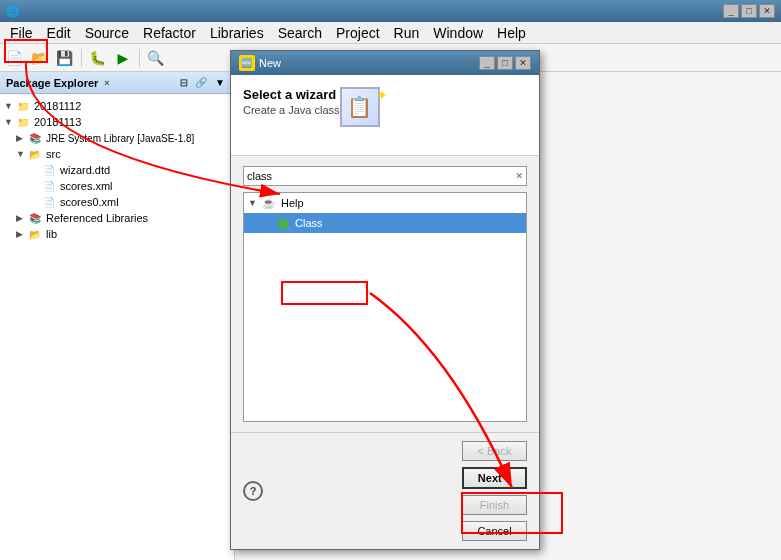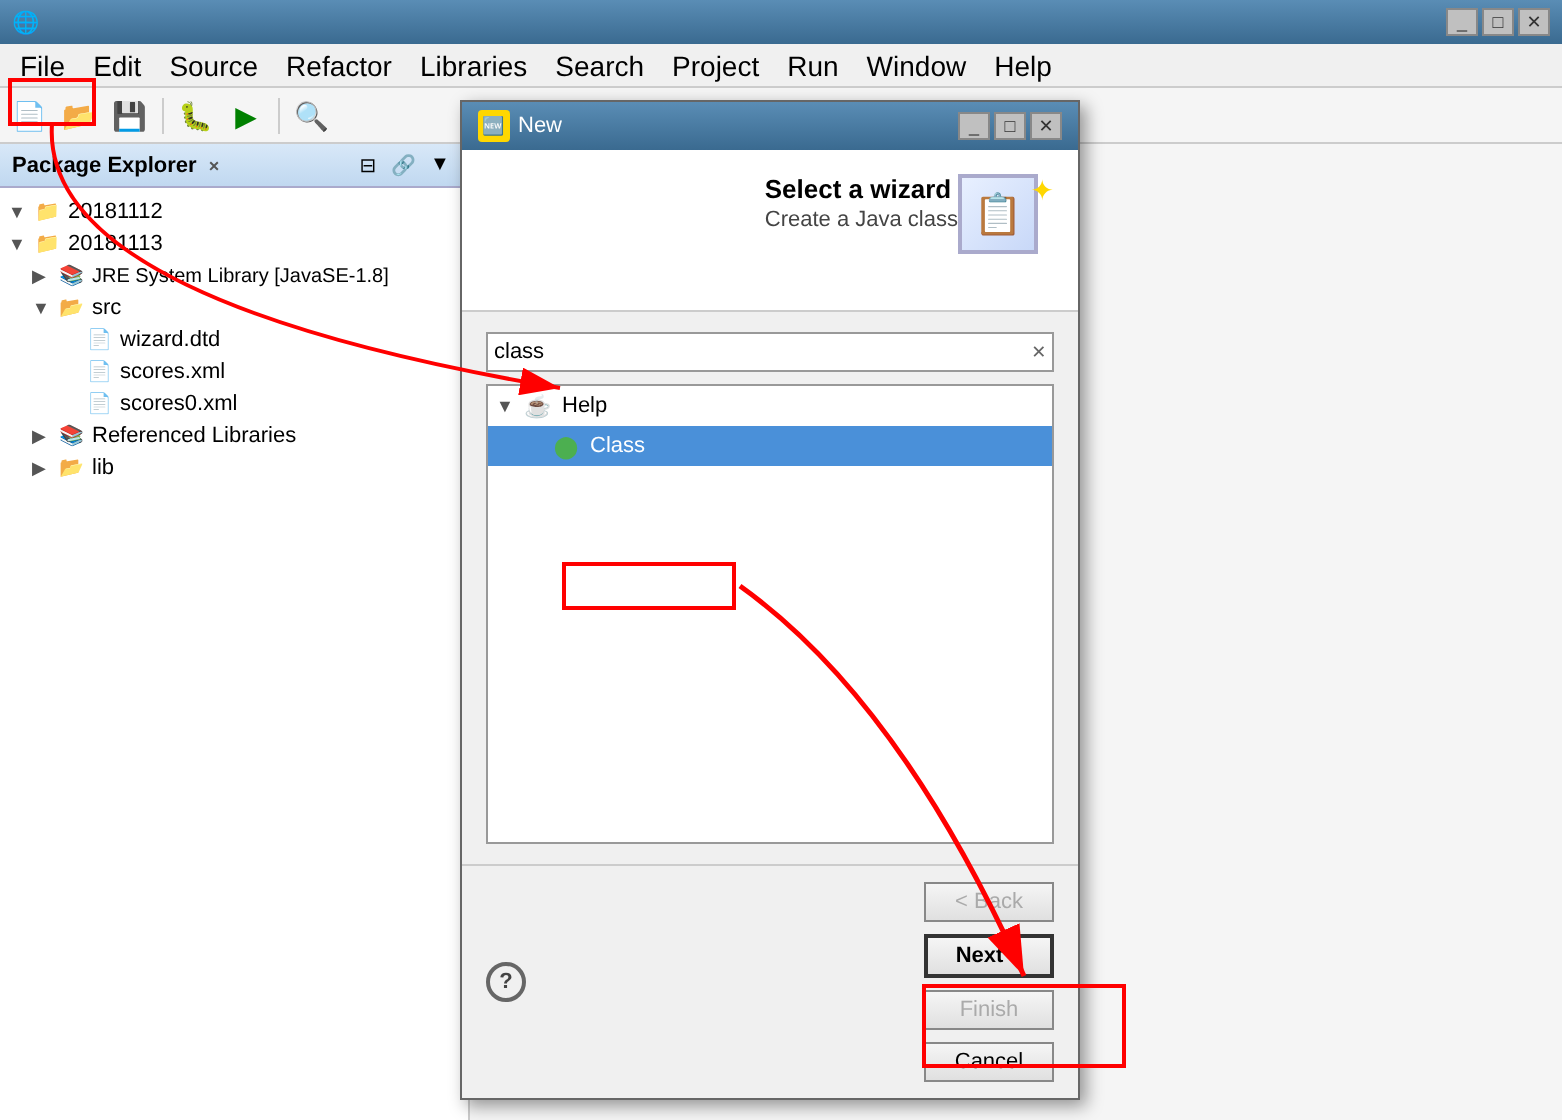--- a/index.html
+++ b/index.html
@@ -249,21 +249,21 @@
 
     
     .dialog-body {
       padding: 12px;
       background: white;
       border-bottom: 1px solid #ccc;
     }
     .dialog-header-section {
       display: flex;
       align-items: flex-start;
-      justify-content: flex-end;
+      justify-content: flex-start;
       margin-bottom: 8px;
     }
     .dialog-header-text h2 {
       font-size: 13px;
       font-weight: bold;
       color: #000;
       margin-bottom: 2px;
     }
     .dialog-header-text p {
       font-size: 11px;

